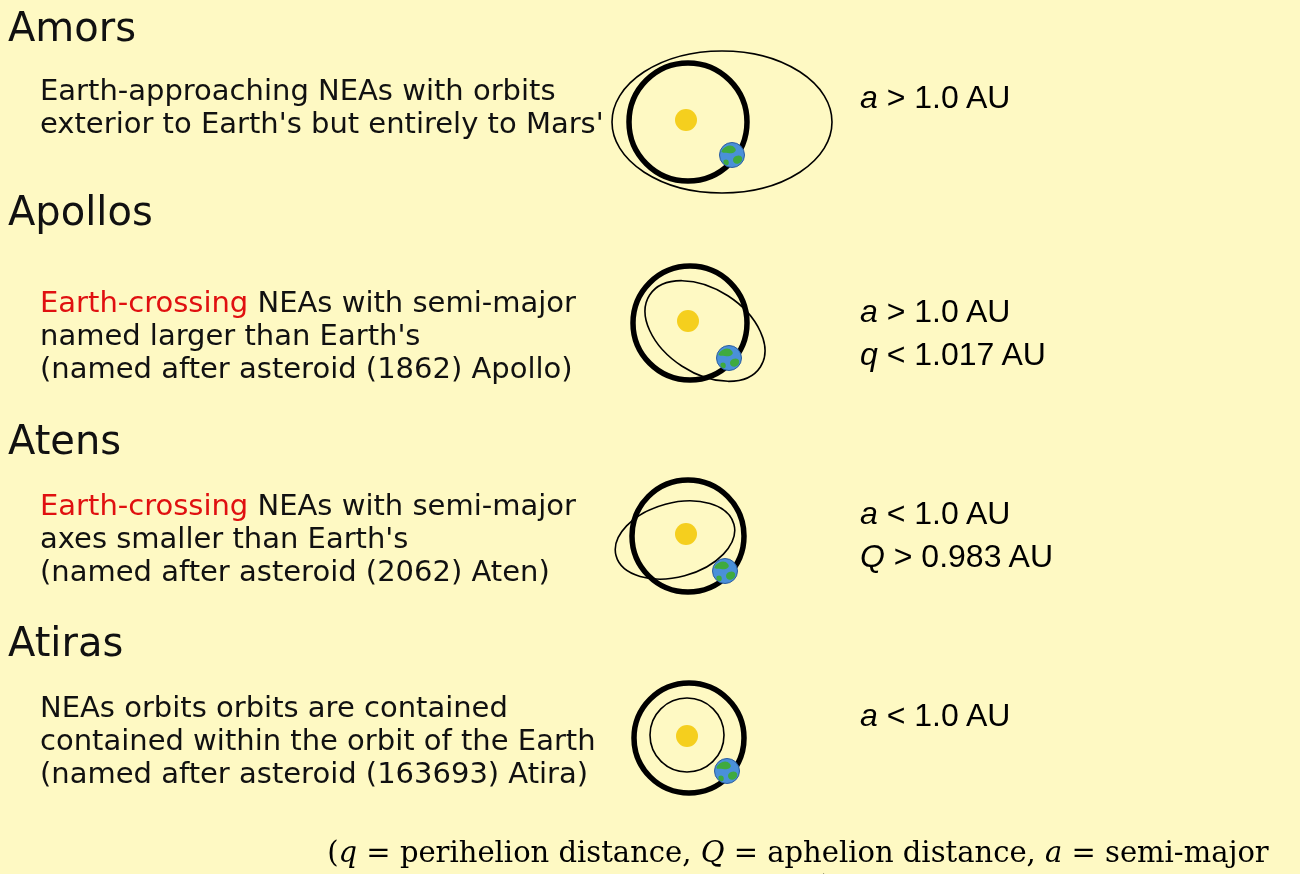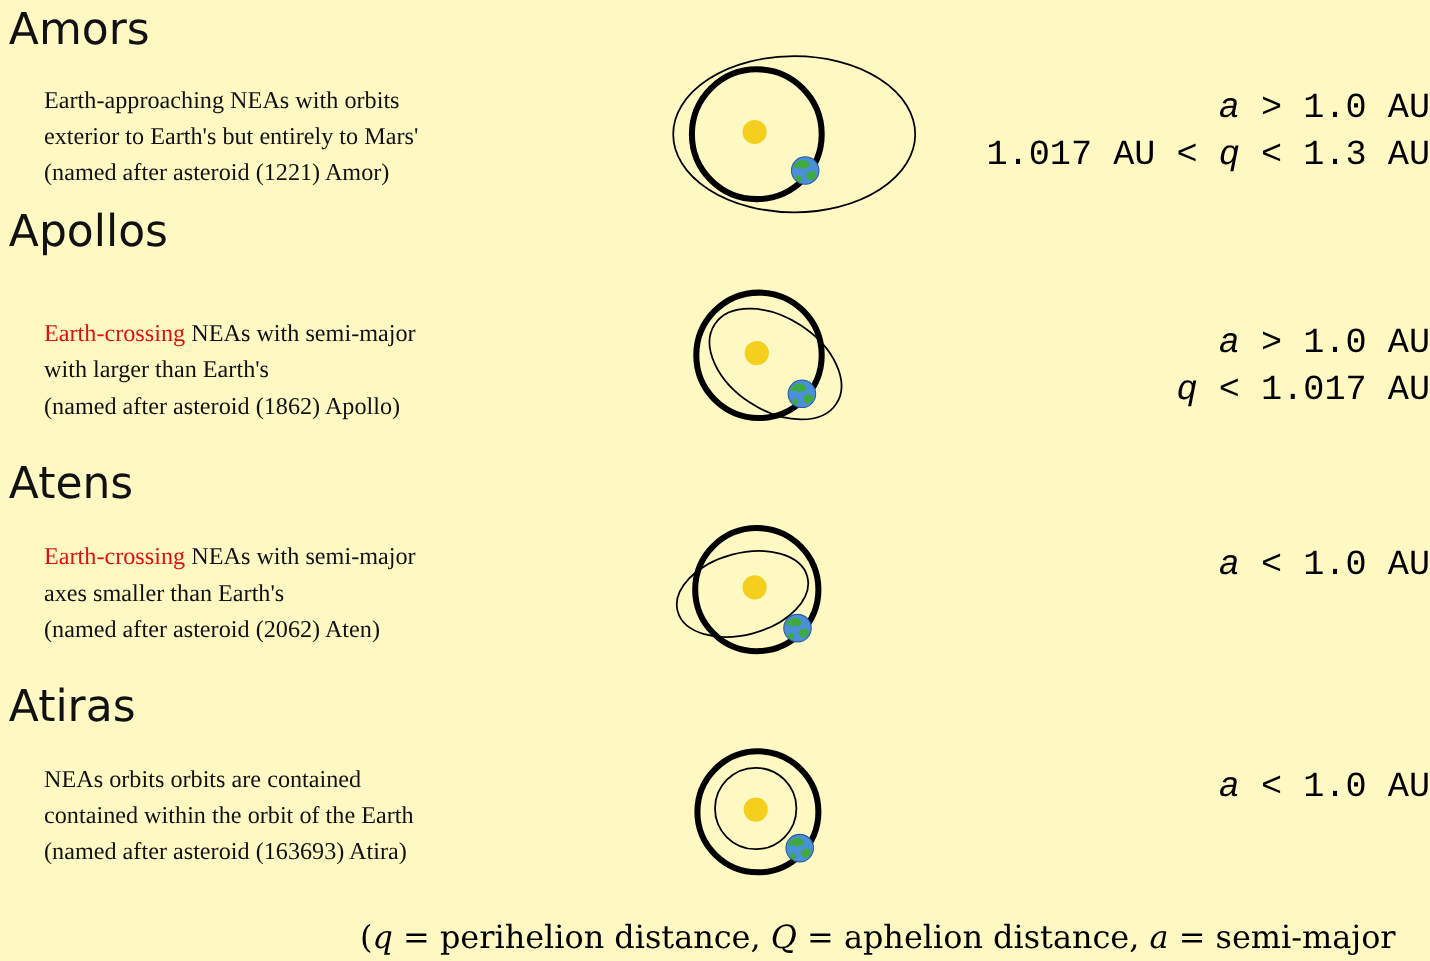--- a/index.html
+++ b/index.html
@@ -3,26 +3,26 @@
 <meta charset="utf-8">
 <style>
   * { margin:0; padding:0; box-sizing:border-box; }
   :root { --hl-red:#e01010; --sun:#f5cf1e; --ocean:#4a90d9; --land:#3faa3f; }
   body { background:#fff; }
   .page {
     position:relative; width:1300px; height:874px; background:#fef9c3;
     font-family:"DejaVu Sans","Liberation Sans",sans-serif; color:#111; overflow:hidden;
   }
   .title { position:absolute; left:8px; font-size:40px; font-weight:400; color:#111; letter-spacing:0; }
-  .desc  { position:absolute; left:40px; font-size:22px; line-height:33px; color:#111;font-family:Liberation Serif, serif; }
+  .desc  { position:absolute; left:40px; font-size:29px; line-height:33px; color:#111; }
   .hl    { color:var(--hl-red); }
   .diagram { position:absolute; }
   .criteria {
-    position:absolute; left:860px; width:440px; text-align:right;
-    font-family:Liberation Mono, monospace; font-size:32px; line-height:43px; color:#000;
+    position:absolute; left:860px; width:440px; text-align:left;
+    font-family:Liberation Sans, sans-serif; font-size:32px; line-height:43px; color:#000;
   }
   .criteria i, .footer i { font-style:italic; }
   .footer {
     position:absolute; left:296px; top:835px; width:1004px; text-align:center;
     font-family:"DejaVu Serif","Liberation Serif",serif; font-size:29px; color:#000;
   }
 </style>
 </head>
 <body>
 
@@ -35,38 +35,37 @@
         <path d="M-10,-5 C-6,-10 0,-11 3,-7 C6,-3 0,-1 -4,-2 C-8,-3 -12,-1 -10,-5Z" style="fill:var(--land)"></path>
         <path d="M4,1 C9,-1 12,3 9,7 C6,10 1,9 1,5 C1,3 2,2 4,1Z" style="fill:var(--land)"></path>
         <path d="M-8,5 C-4,3 -2,7 -4,10 C-7,11 -10,8 -8,5Z" style="fill:var(--land)"></path>
         <circle r="12.5" fill="none" stroke="#2a5d9f" stroke-width="1"></circle>
       </g>
     </defs>
   </svg>
 
   <section>
     <h2 class="title" style="top:4px">Amors</h2>
-    <p class="desc" style="top:74px"><span class="hl"></span><span>Earth-approaching NEAs with orbits</span><br><span>exterior to Earth's but entirely to Mars'</span><br><span>(named after asteroid (1221) Amor)</span></p>
+    <p class="desc" style="top:74px"><span class="hl"></span><span>Earth-approaching NEAs with orbits</span><br><span>exterior to Earth's but entirely to Mars'</span><br></p>
     <div class="diagram" style="left:605px;top:42px">
       <svg width="235" height="160" viewBox="0 0 235 160">
         <ellipse cx="117" cy="80" rx="110" ry="71" fill="none" stroke="#000" stroke-width="1.6"></ellipse>
         <circle cx="83" cy="80" r="59" fill="none" stroke="#000" stroke-width="5.5"></circle>
         <circle cx="81" cy="78" r="11" style="fill:var(--sun)"></circle>
         <use href="#earth" transform="translate(127,113)"></use>
       </svg>
     </div>
     <div class="criteria" style="top:76px">
       <div><i>a</i> &gt; 1.0 AU</div>
-      <div>1.017 AU &lt; <i>q</i> &lt; 1.3 AU</div>
     </div>
   </section>
 
   <section>
     <h2 class="title" style="top:188px">Apollos</h2>
-    <p class="desc" style="top:286px"><span class="hl">Earth-crossing</span><span> NEAs with semi-major</span><br><span>with larger than Earth's</span><br><span>(named after asteroid (1862) Apollo)</span></p>
+    <p class="desc" style="top:286px"><span class="hl">Earth-crossing</span><span> NEAs with semi-major</span><br><span>named larger than Earth's</span><br><span>(named after asteroid (1862) Apollo)</span></p>
     <div class="diagram" style="left:605px;top:255px">
       <svg width="230" height="152" viewBox="0 0 230 152">
         <ellipse cx="100" cy="76" rx="66" ry="42" transform="rotate(33 100 76)" fill="none" stroke="#000" stroke-width="1.6"></ellipse>
         <circle cx="85" cy="68" r="57" fill="none" stroke="#000" stroke-width="5.5"></circle>
         <circle cx="83" cy="66" r="11" style="fill:var(--sun)"></circle>
         <use href="#earth" transform="translate(124,103)"></use>
       </svg>
     </div>
     <div class="criteria" style="top:290px">
       <div><i>a</i> &gt; 1.0 AU</div>
@@ -80,20 +79,21 @@
     <div class="diagram" style="left:603px;top:460px">
       <svg width="230" height="152" viewBox="0 0 230 152">
         <ellipse cx="72" cy="80" rx="61" ry="37" transform="rotate(-15 72 80)" fill="none" stroke="#000" stroke-width="1.6"></ellipse>
         <circle cx="85" cy="76" r="56" fill="none" stroke="#000" stroke-width="5.5"></circle>
         <circle cx="83" cy="74" r="11" style="fill:var(--sun)"></circle>
         <use href="#earth" transform="translate(122,111)"></use>
       </svg>
     </div>
     <div class="criteria" style="top:492px">
       <div><i>a</i> &lt; 1.0 AU</div>
+      <div><i>Q</i> &gt; 0.983 AU</div>
     </div>
   </section>
 
   <section>
     <h2 class="title" style="top:619px">Atiras</h2>
     <p class="desc" style="top:691px"><span class="hl"></span><span>NEAs orbits orbits are contained</span><br><span>contained within the orbit of the Earth</span><br><span>(named after asteroid (163693) Atira)</span></p>
     <div class="diagram" style="left:605px;top:662px">
       <svg width="230" height="152" viewBox="0 0 230 152">
         <circle cx="82" cy="73" r="37" fill="none" stroke="#000" stroke-width="1.6"></circle>
         <circle cx="84" cy="76" r="55" fill="none" stroke="#000" stroke-width="5.5"></circle>

